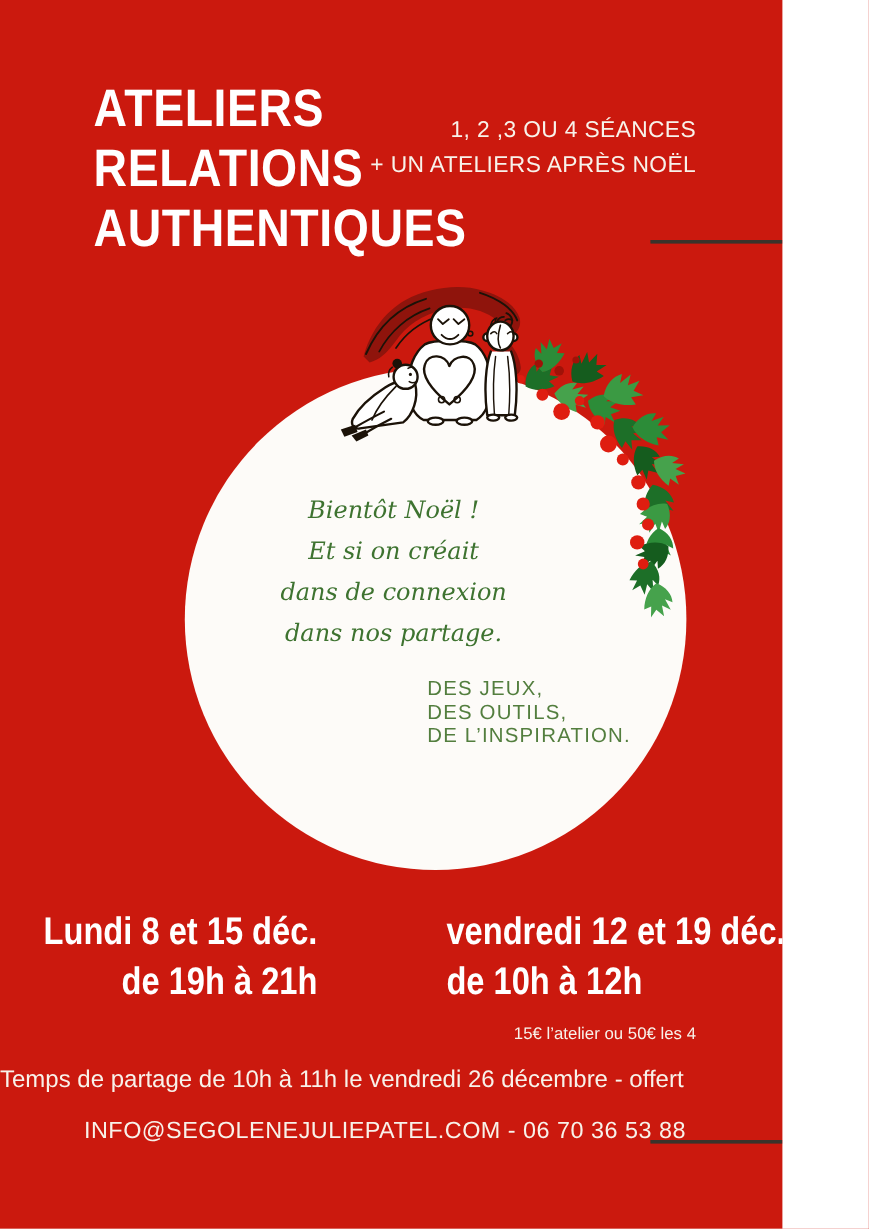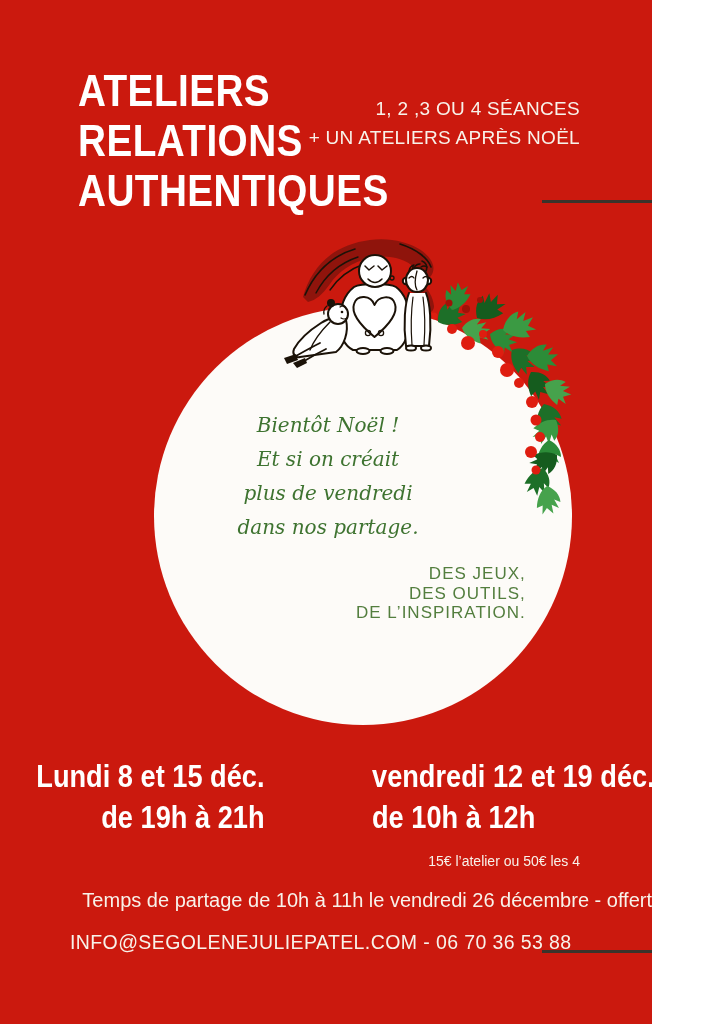--- a/index.html
+++ b/index.html
@@ -29,32 +29,32 @@
   .divider.top{left:542px; top:200px;}
   .divider.bottom{left:542px; top:950px;}
 
   .script{
     left:160px; top:408px; width:336px; text-align:center;
     font-family:"DejaVu Serif", serif; font-style:italic;
     color:var(--script-green); font-size:20px; line-height:34px; white-space:nowrap;
   }
   .offers{
     left:356px; top:564px; color:var(--list-green);
-    font-size:17px; line-height:19.5px; letter-spacing:1px; white-space:nowrap;text-align:right;
+    font-size:17px; line-height:19.5px; letter-spacing:1px; white-space:nowrap;
   }
 
   .sched{
     top:756px; color:var(--text-white); font-weight:bold;
     font-size:32px; line-height:41px; white-space:nowrap;
   }
   .sched.left{right:387px; text-align:right; transform:scaleX(.85); transform-origin:right top;}
   .sched.right{left:372px; text-align:left; transform:scaleX(.85); transform-origin:left top;}
 
   .pricing{right:72px; top:853px; color:var(--text-soft); font-size:14px; white-space:nowrap;}
-  .bonus{left:0; right:0; top:889px; text-align:right; color:var(--text-soft); font-size:20px; white-space:nowrap;}
+  .bonus{left:0; right:0; top:889px; text-align:left; color:var(--text-soft); font-size:20px; white-space:nowrap;}
   .contact{left:70px; top:931px; color:var(--text-soft); font-size:19.5px; letter-spacing:.4px; white-space:nowrap;}
 
   
   .stroke{fill:none; stroke:#1b1208; stroke-linecap:round; stroke-linejoin:round;}
   .body{fill:#ffffff; stroke:#1b1208; stroke-width:2; stroke-linecap:round; stroke-linejoin:round;}
   .ink{fill:#1b1208;}
   .hair{fill:var(--hair-red);}
   .berry{fill:var(--berry-red);}
   .berry-dark{fill:#a01208;}
   .g1{fill:#2c8c38;} .g2{fill:#1d6f28;} .g3{fill:#46a24c;} .g4{fill:#155c1e;} .g5{fill:#3b9a43;}
@@ -172,21 +172,21 @@
 
   <div class="txt info">
     <div>1, 2 ,3 OU 4 SÉANCES</div>
     <div>+ UN ATELIERS APRÈS NOËL</div>
   </div>
   <div class="divider top"></div>
 
   <div class="txt script">
     <div>Bientôt Noël !</div>
     <div>Et si on créait</div>
-    <div>plus de vendredi</div>
+    <div>dans de connexion</div>
     <div>dans nos partage.</div>
   </div>
 
   <div class="txt offers">
     <div>DES JEUX,</div>
     <div>DES OUTILS,</div>
     <div>DE L’INSPIRATION.</div>
   </div>
 
   <div class="txt sched left">

